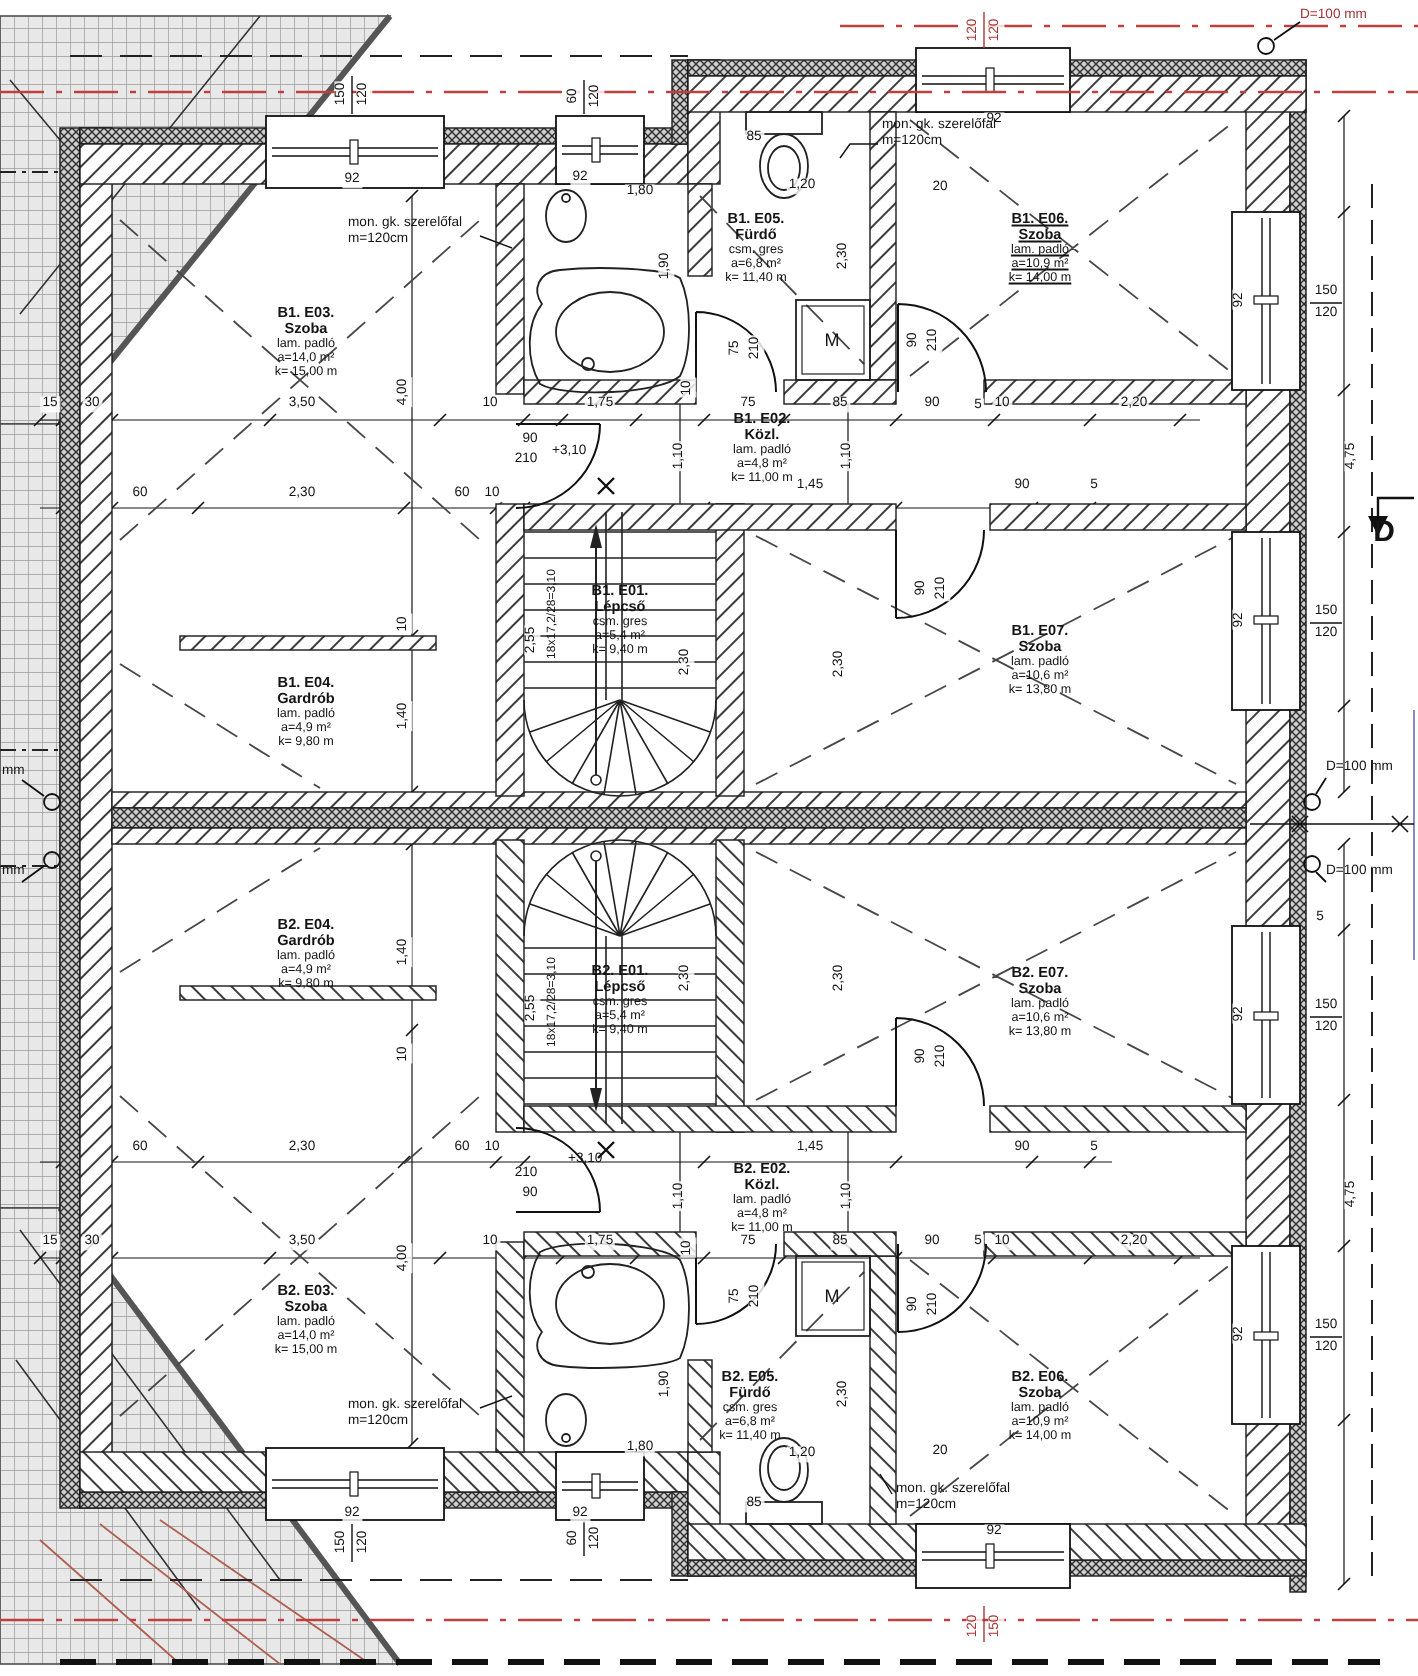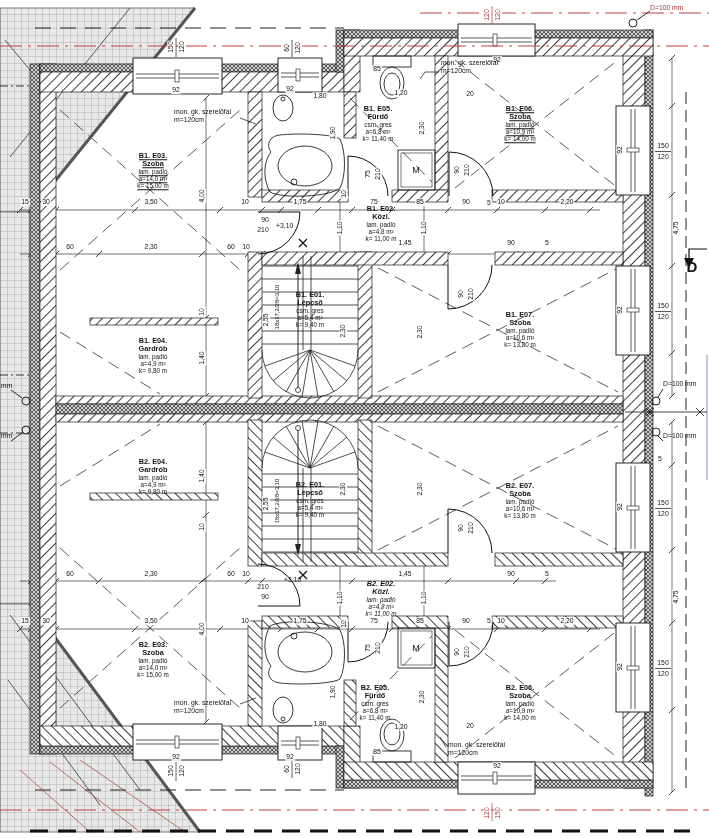--- a/index.html
+++ b/index.html
@@ -191,30 +191,30 @@
   <g>
     <path d="M707,249 H689 V258" stroke="#111" stroke-width="1.2" fill="none"></path>
     <polygon points="684,258 694,258 689,268" fill="#111"></polygon>
   </g>
   <g stroke="#111" stroke-width="0.7" fill="none">
     <path d="M240,118 L256,124 M439,72 H425 L420,79 M240,704 L256,698 M446,747 L440,737"></path>
   </g>
 </svg>
 
 <div id="labels">
-      <div class="lbl room" style="left: 153px; top: 171px; text-decoration: underline;"><div class="rl-head">B1. E03.</div><div class="rl-head">Szoba</div><div class="rl-sub">lam. padló</div><div class="rl-sub">a=14,0 m²</div><div class="rl-sub">k= 15,00 m</div></div>
+      <div class="lbl room" style="left: 153px; top: 171px;"><div class="rl-head">B1. E03.</div><div class="rl-head">Szoba</div><div class="rl-sub">lam. padló</div><div class="rl-sub">a=14,0 m²</div><div class="rl-sub">k= 15,00 m</div></div>
       <div class="lbl room" style="left: 153px; top: 356px;"><div class="rl-head">B1. E04.</div><div class="rl-head">Gardrób</div><div class="rl-sub">lam. padló</div><div class="rl-sub">a=4,9 m²</div><div class="rl-sub">k= 9,80 m</div></div>
       <div class="lbl room" style="left: 378px; top: 124px;"><div class="rl-head">B1. E05.</div><div class="rl-head">Fürdő</div><div class="rl-sub">csm. gres</div><div class="rl-sub">a=6,8 m²</div><div class="rl-sub">k= 11,40 m</div></div>
       <div class="lbl room" style="left: 520px; top: 124px; text-decoration: underline;"><div class="rl-head">B1. E06.</div><div class="rl-head">Szoba</div><div class="rl-sub">lam. padló</div><div class="rl-sub">a=10,9 m²</div><div class="rl-sub">k= 14,00 m</div></div>
       <div class="lbl room" style="left: 381px; top: 224px;"><div class="rl-head">B1. E02.</div><div class="rl-head">Közl.</div><div class="rl-sub">lam. padló</div><div class="rl-sub">a=4,8 m²</div><div class="rl-sub">k= 11,00 m</div></div>
       <div class="lbl room" style="left: 310px; top: 310px;"><div class="rl-head">B1. E01.</div><div class="rl-head">Lépcső</div><div class="rl-sub">csm. gres</div><div class="rl-sub">a=5,4 m²</div><div class="rl-sub">k= 9,40 m</div></div>
       <div class="lbl room" style="left: 520px; top: 330px;"><div class="rl-head">B1. E07.</div><div class="rl-head">Szoba</div><div class="rl-sub">lam. padló</div><div class="rl-sub">a=10,6 m²</div><div class="rl-sub">k= 13,80 m</div></div>
       <div class="lbl room" style="left: 153px; top: 477px;"><div class="rl-head">B2. E04.</div><div class="rl-head">Gardrób</div><div class="rl-sub">lam. padló</div><div class="rl-sub">a=4,9 m²</div><div class="rl-sub">k= 9,80 m</div></div>
       <div class="lbl room" style="left: 310px; top: 500px;"><div class="rl-head">B2. E01.</div><div class="rl-head">Lépcső</div><div class="rl-sub">csm. gres</div><div class="rl-sub">a=5,4 m²</div><div class="rl-sub">k= 9,40 m</div></div>
-      <div class="lbl room" style="left: 381px; top: 599px; font-style: italic;"><div class="rl-head">B2. E02.</div><div class="rl-head">Közl.</div><div class="rl-sub">lam. padló</div><div class="rl-sub">a=4,8 m²</div><div class="rl-sub">k= 11,00 m</div></div>
+      <div class="lbl room" style="left: 381px; top: 599px;"><div class="rl-head">B2. E02.</div><div class="rl-head">Közl.</div><div class="rl-sub">lam. padló</div><div class="rl-sub">a=4,8 m²</div><div class="rl-sub">k= 11,00 m</div></div>
       <div class="lbl room" style="left: 520px; top: 501px;"><div class="rl-head">B2. E07.</div><div class="rl-head">Szoba</div><div class="rl-sub">lam. padló</div><div class="rl-sub">a=10,6 m²</div><div class="rl-sub">k= 13,80 m</div></div>
       <div class="lbl room" style="left: 153px; top: 660px;"><div class="rl-head">B2. E03.</div><div class="rl-head">Szoba</div><div class="rl-sub">lam. padló</div><div class="rl-sub">a=14,0 m²</div><div class="rl-sub">k= 15,00 m</div></div>
       <div class="lbl room" style="left: 375px; top: 703px;"><div class="rl-head">B2. E05.</div><div class="rl-head">Fürdő</div><div class="rl-sub">csm. gres</div><div class="rl-sub">a=6,8 m²</div><div class="rl-sub">k= 11,40 m</div></div>
       <div class="lbl room" style="left: 520px; top: 703px;"><div class="rl-head">B2. E06.</div><div class="rl-head">Szoba</div><div class="rl-sub">lam. padló</div><div class="rl-sub">a=10,9 m²</div><div class="rl-sub">k= 14,00 m</div></div>
       <div class="lbl dim" style="left: 176px; top: 90px; transform: translate(-50%, -50%);">92</div>
       <div class="lbl dim" style="left: 171px; top: 47px; transform: translate(-50%, -50%) rotate(-90deg);">150</div>
       <div class="lbl dim" style="left: 182px; top: 47px; transform: translate(-50%, -50%) rotate(-90deg);">120</div>
       <div class="lbl dim" style="left: 290px; top: 89px; transform: translate(-50%, -50%);">92</div>
       <div class="lbl dim" style="left: 287px; top: 48px; transform: translate(-50%, -50%) rotate(-90deg);">60</div>
       <div class="lbl dim" style="left: 298px; top: 48px; transform: translate(-50%, -50%) rotate(-90deg);">120</div>

